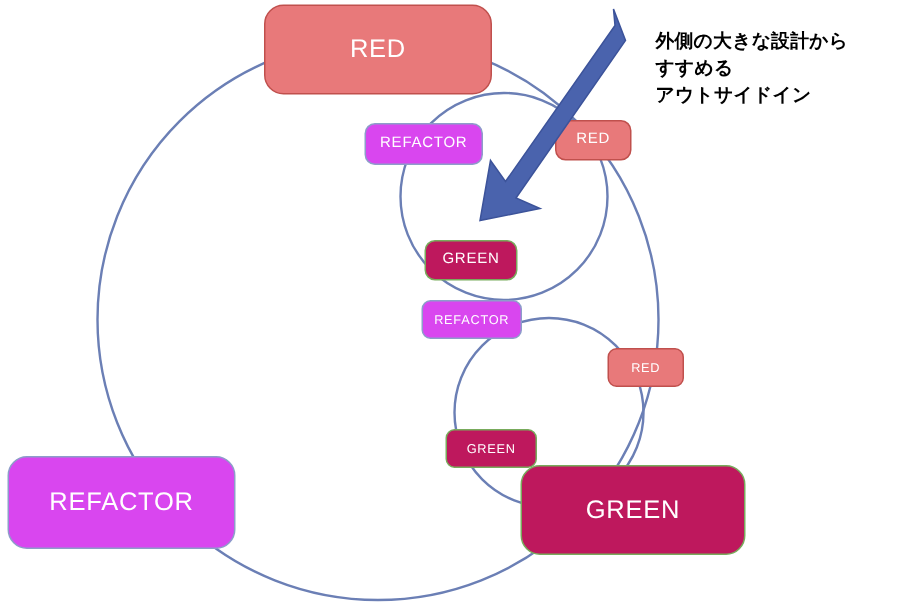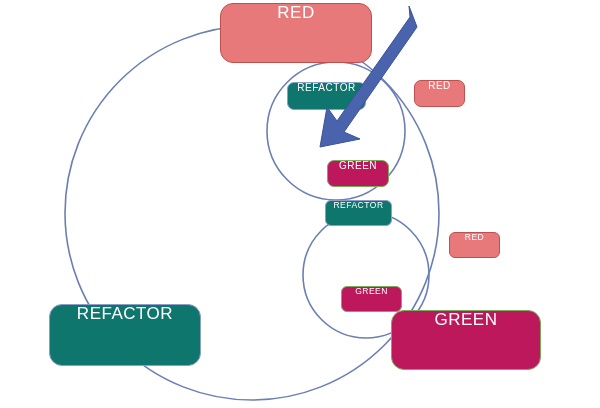--- a/index.html
+++ b/index.html
@@ -8,33 +8,32 @@
     background:#ffffff;
     font-family:"Liberation Sans","DejaVu Sans",sans-serif;
     overflow:hidden;
     position:relative;
   }
   #stage{position:absolute;inset:0;width:600px;height:408px;}
   svg.layer{position:absolute;left:0;top:0;width:600px;height:408px;overflow:visible;}
   .box{
     position:absolute;
     box-sizing:border-box;
-    display:flex;align-items:flex-start;justify-content:center;
+    display:flex;align-items:center;justify-content:center;
     color:#ffffff;
     text-align:center;
     letter-spacing:.5px;
     border-style:solid;
     border-width:1px;
     line-height:1.05;
     white-space:nowrap;
-    margin-left:44px;
   }
   .b-red{background:#e8797a;border-color:#c0504d;}
   .b-green{background:#be185d;border-color:#78ab5c;}
-  .b-refactor{background:#0f766e;border-color:#8d9dca;}
+  .b-refactor{background:#d946ef;border-color:#8d9dca;}
 
   
   .t1{border-radius:13px;font-size:17px;}
   
   .t2{border-radius:7px;font-size:10px;}
   
   .t3{border-radius:6px;font-size:8.5px;}
 
   #note{
     position:absolute;
@@ -95,14 +94,19 @@
   <div class="box b-green t3" style="left:297px;top:286px;width:61px;height:26px;">
     <span>GREEN</span>
   </div>
 
   <svg class="layer" aria-hidden="true">
     <g>
       <polygon points="409,6 417,27 344,132 360,139 320,147 327,107 337,121 410,17" fill="#4a63ad" stroke="#3c539a" stroke-width="1"></polygon>
     </g>
   </svg>
 
+  <div id="note">
+    <div>外側の大きな設計から</div>
+    <div>すすめる</div>
+    <div>アウトサイドイン</div>
+  </div>
 
 </div>
 
 </body></html>

